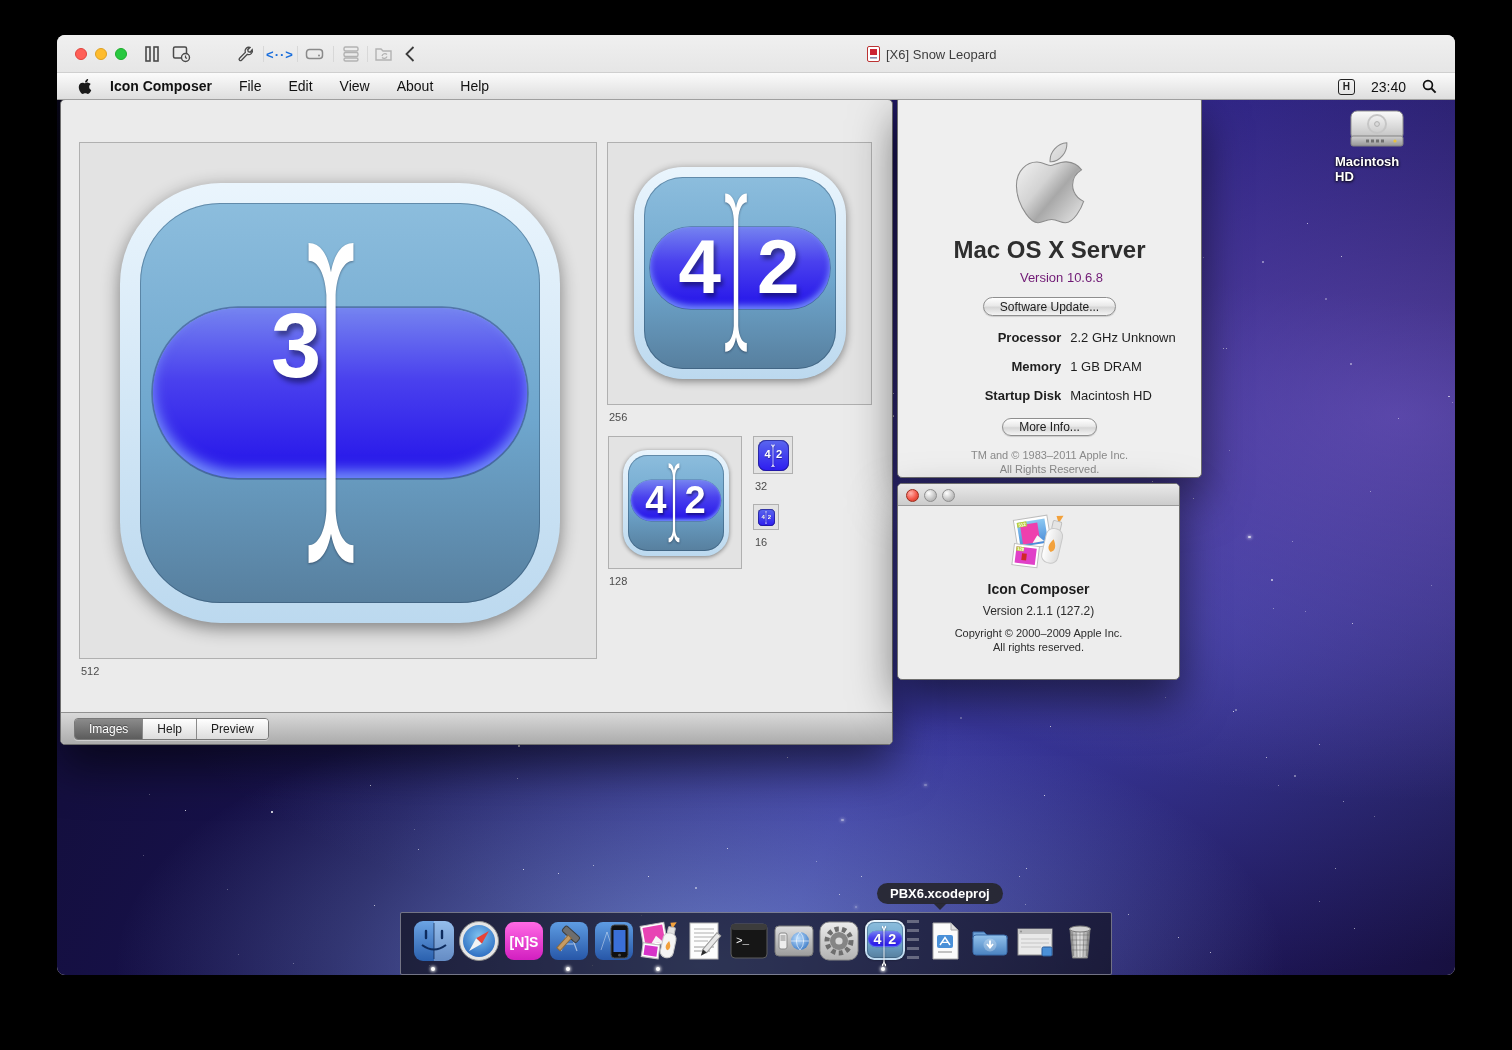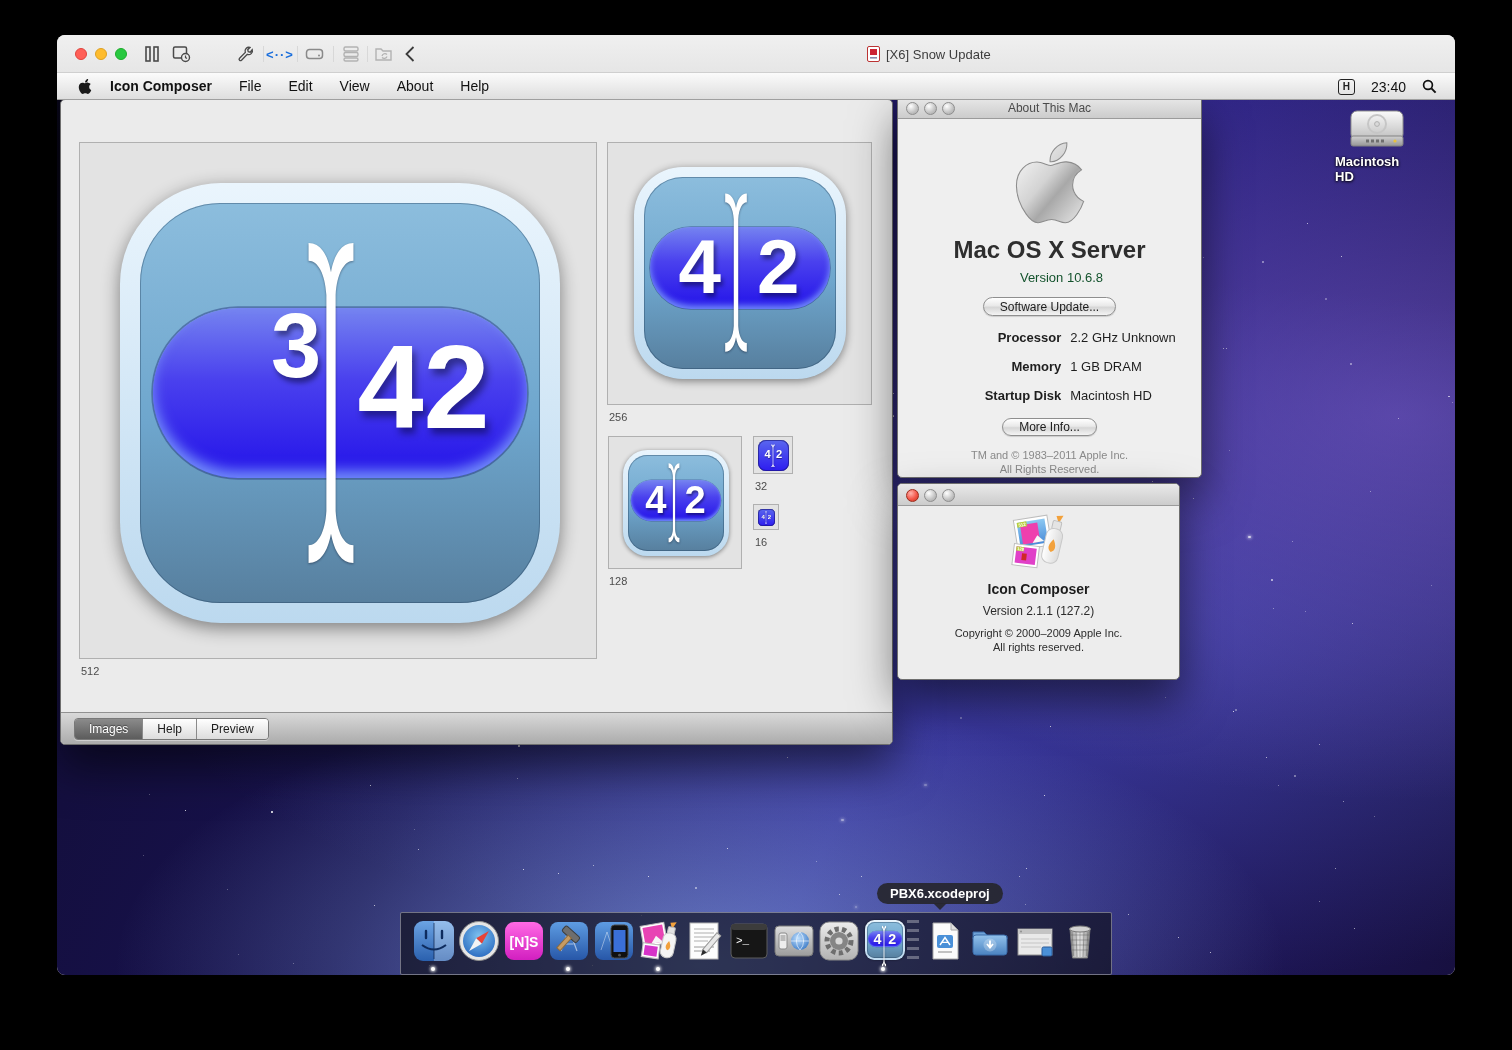--- a/index.html
+++ b/index.html
@@ -97,21 +97,21 @@
   .ic42-split .ic42-2, .ic42-flat .ic42-2 { left:68%; top:48%; font-size:.36em; }
   .ic42-ibeam { position:absolute; left:48%; top:11.5%; height:77%; transform:translateX(-50%);
     filter:drop-shadow(.5px 1.5px 1px rgba(0,0,20,.4)); }
   .ic42-large .ic42-ibeam { top:12.5%; height:75%; }
 
   
   #aboutmac-win { left:840px; top:23px; width:305px; height:382px; background:#efefef; }
   .aboutmac-body { position:absolute; top:22px; left:0; right:0; bottom:0;
     display:flex; flex-direction:column; align-items:center; text-align:center; }
   .am-product { font-size:24px; font-weight:bold; color:#2e2e2e; margin-top:8px; }
-  .am-version { font-size:13px; color:#14532d; margin-top:6px;margin-left:24px; }
+  .am-version { font-size:13px; color:#701a75; margin-top:6px;margin-left:24px; }
   .aqua-btn { margin-top:12px; height:19px; padding:0 16px; display:inline-flex; align-items:center;
     border:1px solid #8f8f8f; border-radius:10px; font-size:12px; color:#1c1c1c;
     background:linear-gradient(#ffffff,#e9e9e9 45%,#d6d6d6 55%,#f4f4f4);
     box-shadow:0 1px 1px rgba(0,0,0,.15); }
   .am-specs { margin-top:14px; display:flex; flex-direction:column; gap:14px; }
   .spec-row { display:grid; grid-template-columns:138px auto; gap:9px; font-size:13px; }
   .spec-label { text-align:right; font-weight:bold; color:#1e1e1e; }
   .spec-value { text-align:left; color:#1e1e1e; }
   .am-footer { margin-top:13px; font-size:11px; color:#8a8a8a; line-height:1.25; }
 
@@ -211,21 +211,21 @@
       </span>
 
     <div class="host-title">
       <span style="display:flex">
           <svg width="13" height="16" viewBox="0 0 13 16">
             <rect x="0.5" y="0.5" width="12" height="15" rx="1.5" fill="#fff" stroke="#b33"></rect>
             <rect x="3" y="3" width="7" height="6" fill="#c23"></rect>
             <rect x="3" y="11" width="7" height="1.6" fill="#88a"></rect>
           </svg>
         </span>
-      <span>[X6] Snow Update</span>
+      <span>[X6] Snow Leopard</span>
     </div>
   </div>
 
   <div class="vm-screen">
     <div class="stars">
         <i class="star" style="left: 123.023px; top: 530.235px; height: 1px; width: 1px; opacity: 0.46;"></i>
         <i class="star" style="left: 35.8268px; top: 417.135px; height: 1px; width: 1px; opacity: 0.38;"></i>
         <i class="star" style="left: 1191.07px; top: 462.719px; height: 2.6px; width: 2.6px; opacity: 0.75; box-shadow: rgba(255, 255, 255, 0.6) 0px 0px 3px 1px;"></i>
         <i class="star" style="left: 126.687px; top: 149.983px; height: 1.8px; width: 1.8px; opacity: 0.97;"></i>
         <i class="star" style="left: 768.51px; top: 185.049px; height: 2.6px; width: 2.6px; opacity: 0.69; box-shadow: rgba(255, 255, 255, 0.6) 0px 0px 3px 1px;"></i>
@@ -422,21 +422,20 @@
 
     <div class="mac-window" id="appicon-win">
       <div class="appicon-content">
         <div class="preview-box" style="left:18px;top:20px;width:518px;height:517px">
           <div style="position:absolute;left:40px;top:40px">
               <div class="ic42 ic42-large" style="height: 440px; width: 440px; font-size: 440px;">
                 <div class="ic42-ring"></div>
                 <div class="ic42-body"></div>
                 <div class="ic42-pill"></div>
                 <div class="ic42-t ic42-3">3</div>
-                <div class="ic42-t ic42-42">42</div>
                 <svg class="ic42-ibeam" viewBox="0 0 100 260" preserveAspectRatio="none" style="width:15%">
                   <path fill="#fff" d="M16,4 C34,4 45,13 50,27 C55,13 66,4 84,4 L84,18 C70,18 59,28 57,45 L57,215 C59,232 70,242 84,242 L84,256 C66,256 55,247 50,233 C45,247 34,256 16,256 L16,242 C30,242 41,232 43,215 L43,45 C41,28 30,18 16,18 Z"></path>
                 </svg>
               </div>
             </div>
         </div>
         <div class="size-label" style="left:20px;top:543px">512</div>
 
         <div class="preview-box" style="left:546px;top:20px;width:265px;height:263px">
           <div style="position:absolute;left:26px;top:24px">
@@ -501,26 +500,20 @@
       <div class="appicon-bottombar">
         <div class="segmented">
           <span class="seg sel">Images</span>
           <span class="seg">Help</span>
           <span class="seg">Preview</span>
         </div>
       </div>
     </div>
 
     <div class="mac-window" id="aboutmac-win">
-      <div class="mac-titlebar">
-        <span class="orb orb1"></span>
-        <span class="orb orb2"></span>
-        <span class="orb orb3"></span>
-        <span style="font-size:12px;color:#4a4a4a">About This Mac</span>
-      </div>
       <div class="aboutmac-body">
         <svg width="72" height="94" viewBox="0 0 384 512" style="margin-top:18px">
           <defs>
               <linearGradient id="agrad" x1="0" y1="0" x2="1" y2="1">
             <stop offset="0" stop-color="#fdfdfd"></stop>
                 <stop offset=".45" stop-color="#d3d3d3"></stop>
             <stop offset=".62" stop-color="#a8a8a8"></stop>
                 <stop offset="1" stop-color="#e9e9e9"></stop>
           </linearGradient>
             </defs>

